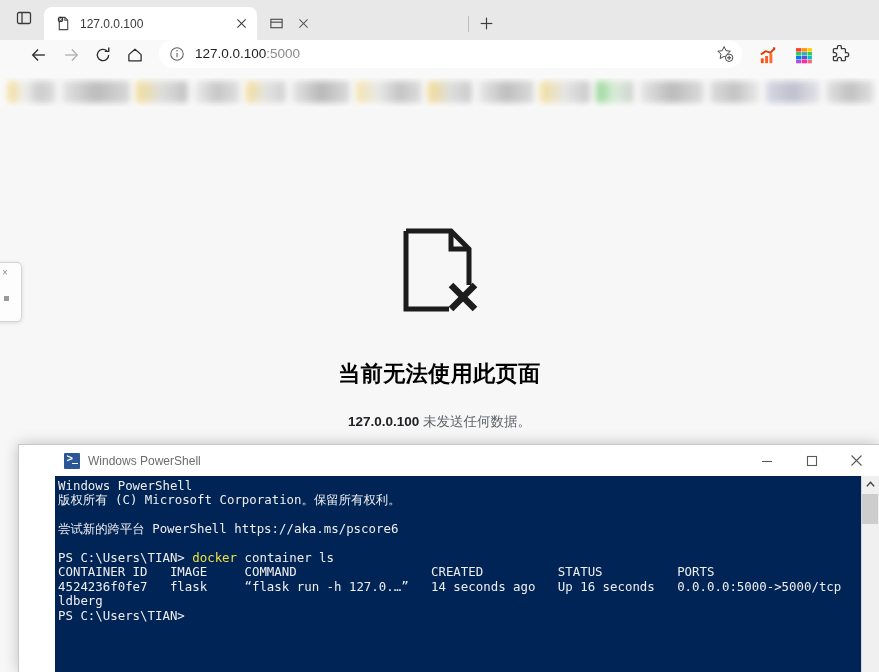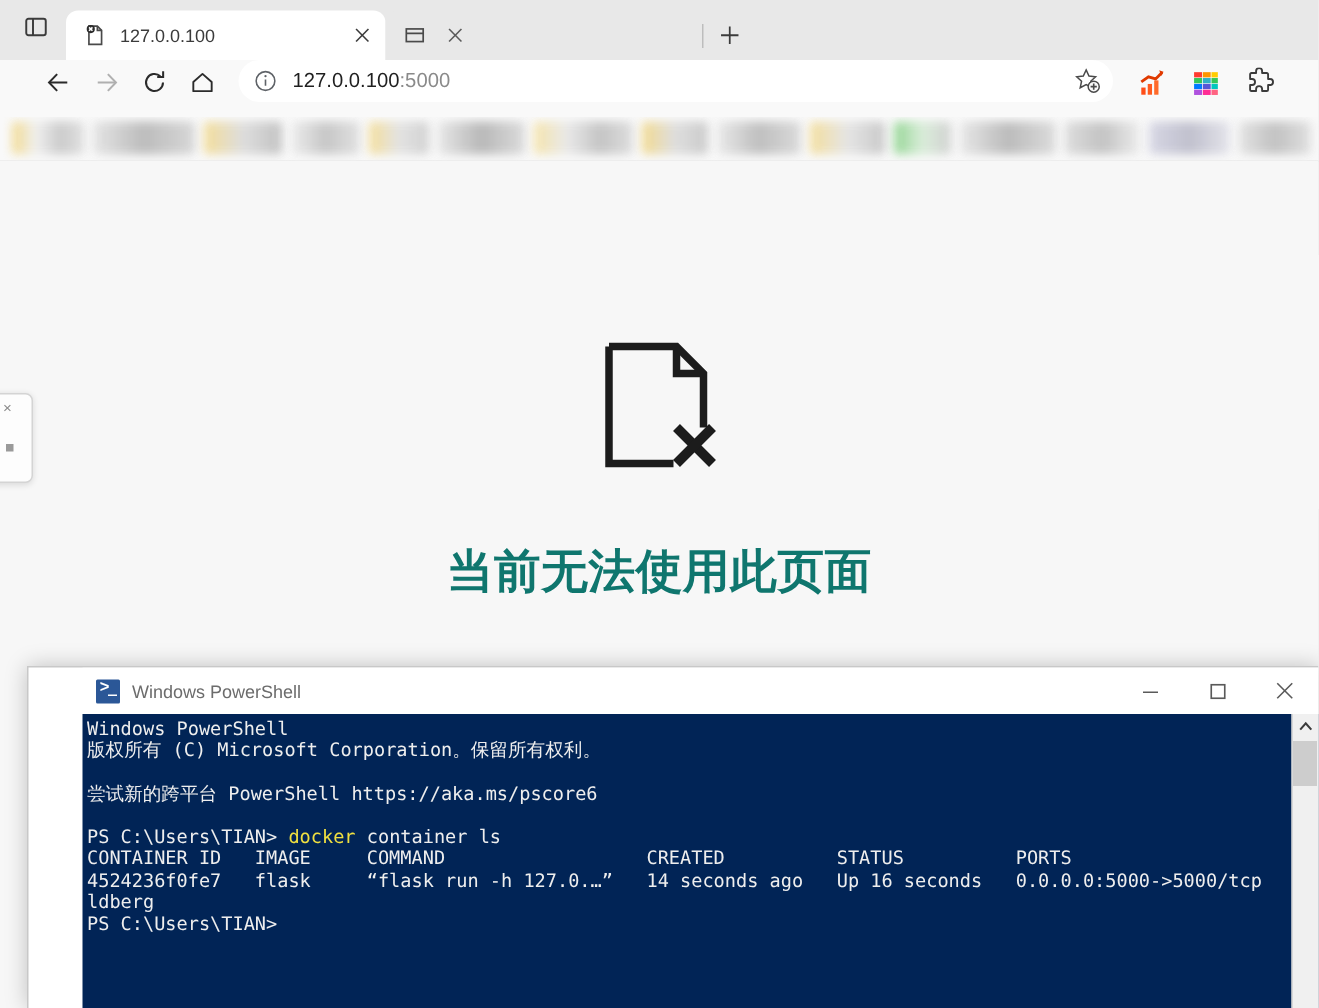--- a/index.html
+++ b/index.html
@@ -181,23 +181,23 @@
     position: absolute;
     left: 0; top: 0;
     width: 879px;
     text-align: center;
   }
   .err-icon {
     margin-top: 120px;
   }
   .err-title {
     margin-top: 42px;
-    font-size: 31px;
+    font-size: 22px;
     font-weight: bold;
-    color: #0f766e;
+    color: #000000;
     letter-spacing: 0.5px;
   }
   .err-sub {
     margin-top: 24px;
     font-size: 13.5px;
     color: #5f6368;
   }
   .err-sub b { color: #202124; font-weight: bold; }
 
   
@@ -499,20 +499,21 @@
             <path d="M5 4 H50 L68 22 V58" fill="none" stroke="#1c1c1c" stroke-width="5"></path>
             <path d="M5 4 V82 H48" fill="none" stroke="#1c1c1c" stroke-width="5"></path>
             <path d="M50 4 V22 H68" fill="none" stroke="#1c1c1c" stroke-width="5"></path>
             <line x1="50" y1="58" x2="74" y2="82" stroke="#1c1c1c" stroke-width="6.5"></line>
             <line x1="74" y1="58" x2="50" y2="82" stroke="#1c1c1c" stroke-width="6.5"></line>
           </svg>
         </div>
 
         <div class="err-title">当前无法使用此页面</div>
 
+        <div class="err-sub"><b>127.0.0.100</b><span> 未发送任何数据。</span></div>
       </div>
     </div>
 
     <div class="left-popup">
       <div class="lp-x">×</div>
       <div class="lp-dot"></div>
     </div>
   </div>
 
   <div class="ps-window">

